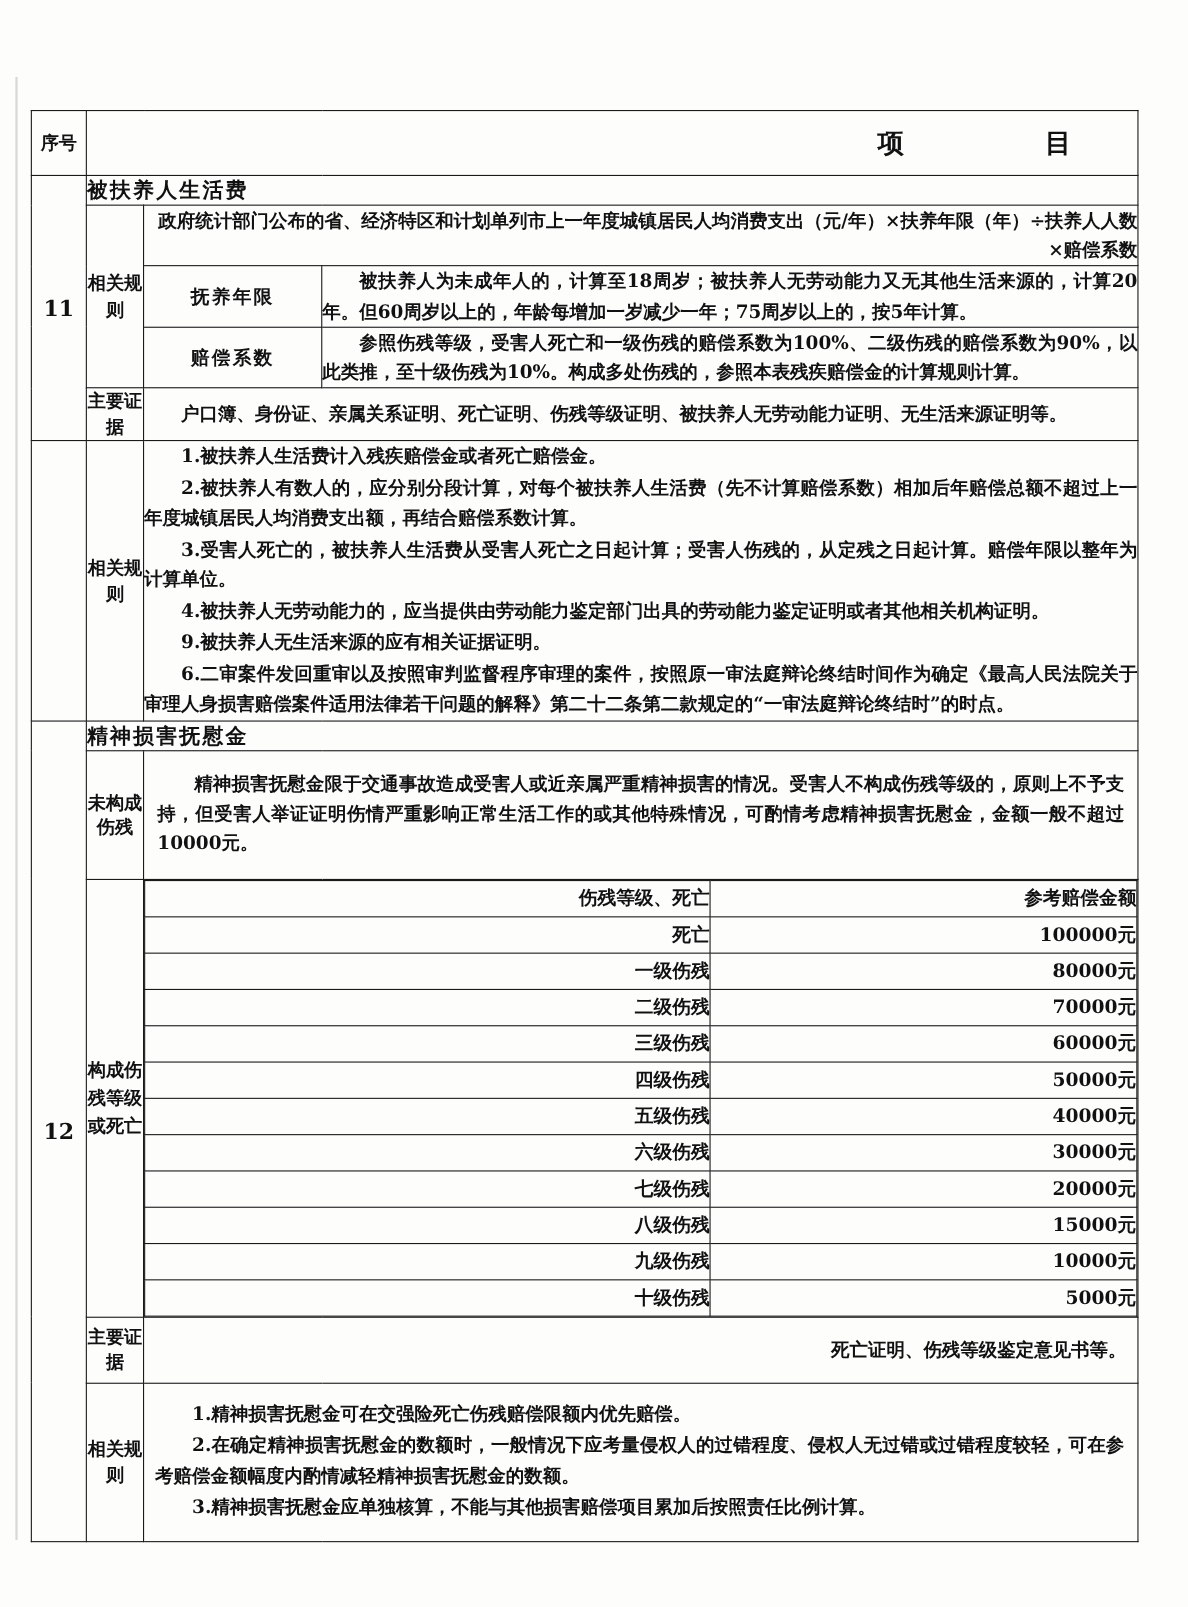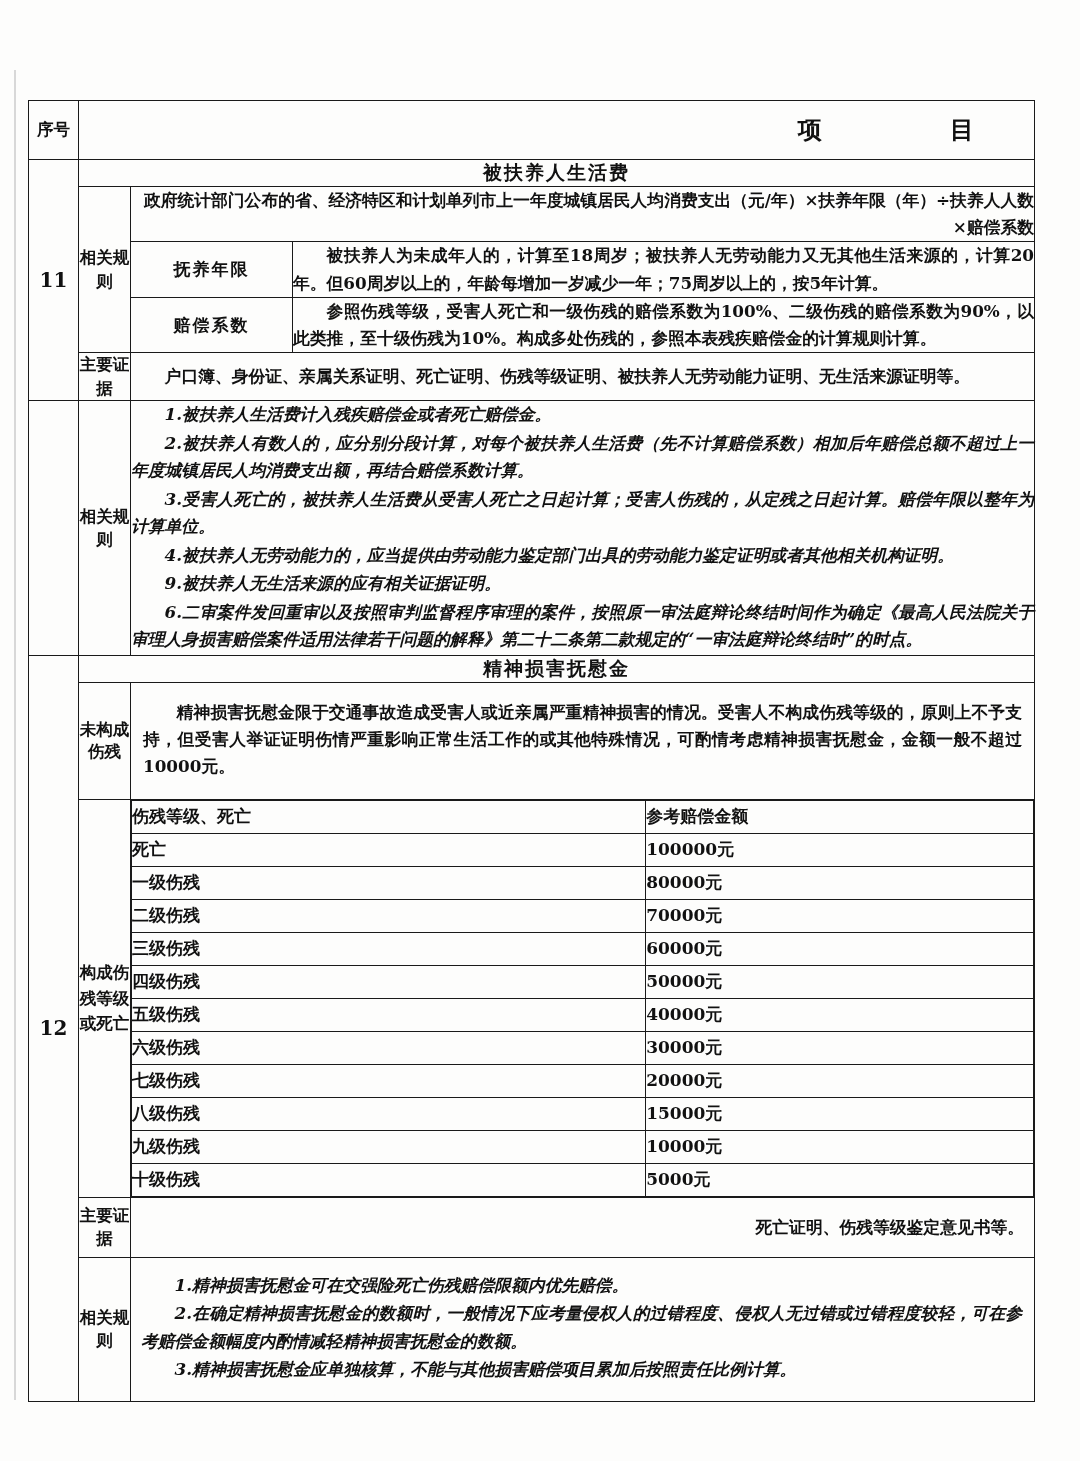--- a/index.html
+++ b/index.html
@@ -50,21 +50,21 @@
   }
   .hdr-proj {
     text-align: right;
     font-size: 24px;
     font-weight: 700;
     letter-spacing: 60px;
     text-indent: 60px;
     padding: 14px 0 14px 0;
   }
   .hdr-sec {
-    text-align: center;
+    text-align: left;
     font-size: 19px;
     font-weight: 700;
     letter-spacing: 2px;
     padding: 13px 0;
   }
   .sn-cell {
     text-align: center;
     font-size: 20px;
     font-weight: 700;
     font-family: "DejaVu Serif", "Liberation Serif", serif;
@@ -88,41 +88,41 @@
   .para {
     font-size: 16.8px;
     font-weight: 700;
     line-height: 1.62;
     padding: 7px 10px 8px 10px;
     text-align: justify;
     text-justify: inter-ideograph;
   }
   .para.indent { text-indent: 2em; }
   .para.center { text-align: right; text-indent: 0; }
-  .rules { padding: 9px 12px 10px 10px; font-style: italic; }
+  .rules { padding: 9px 12px 10px 10px; }
   .rules p {
     margin: 0 0 1px 0;
     font-size: 16.8px;
     font-weight: 700;
     line-height: 1.64;
     text-indent: 2em;
     text-align: justify;
     text-justify: inter-ideograph;
   }
 
   
   .amt-wrap { padding: 6px 8px 8px 8px; }
   table.amt {
     width: 100%;
     border-collapse: collapse;
     table-layout: fixed;
   }
   table.amt td, table.amt th {
     border: 1.3px solid #1a1a1a;
-    text-align: left;
+    text-align: right;
     font-size: 17px;
     font-weight: 700;
     padding: 4px 0 5px 0;
     font-family: "DejaVu Serif", "Liberation Serif", serif;
   }
   table.amt th { font-weight: 700; }
   col.a-l { width: 57%; }
   col.a-r { width: 43%; }
 
   .footer {

